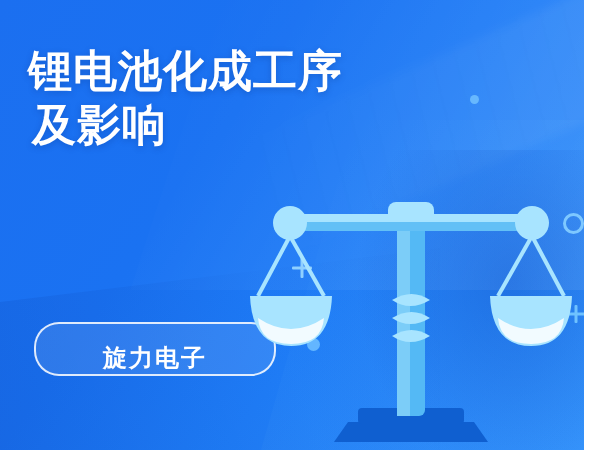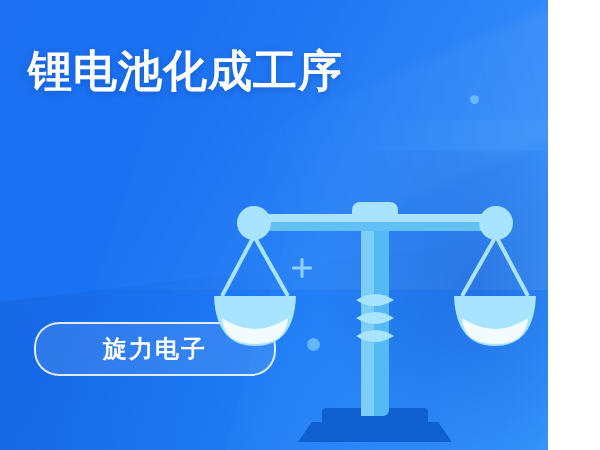--- a/index.html
+++ b/index.html
@@ -7,20 +7,21 @@
     padding: 0;
     background: #ffffff;
   }
   #banner {
     position: relative;
     width: 548px;
     height: 450px;
     overflow: hidden;
     background: #1677f5;
     font-family: "Liberation Sans", sans-serif;
+    padding-left: 36px;
   }
 
   
   .bg-base {
     position: absolute;
     inset: 0;
     background: linear-gradient(125deg, #1b6ff0 0%, #1a72f2 35%, #1f7df7 60%, #2b8bfa 100%);
   }
   
   .bg-wedge-1 {
@@ -117,21 +118,21 @@
   .brand-pill {
     position: absolute;
     left: 34px;
     top: 322px;
     width: 238px;
     height: 50px;
     border-radius: 25px;
     border: 2px solid rgba(255,255,255,0.85);
     background: rgba(255,255,255,0.10);
     display: flex;
-    align-items: center;
+    align-items: flex-end;
     justify-content: center;
   }
   .brand-pill span {
     color: #ffffff;
     font-size: 24px;
     font-weight: bold;
     letter-spacing: 2px;
   }
 
   
@@ -156,20 +157,21 @@
   <div class="bg-dark-lr"></div>
 
   <div class="plus" style="left:292px; top:258px; width:20px; height:20px;"></div>
   <div class="plus" style="left:567px; top:305px; width:18px; height:18px; color:#6fc2ff;"></div>
   <div class="dot" style="left:307px; top:338px; width:13px; height:13px;"></div>
   <div class="ring" style="left:563px; top:213px; width:15px; height:15px;"></div>
   <div class="dot" style="left:470px; top:95px; width:9px; height:9px; background:#74c3ff; opacity:.8;"></div>
 
   <div class="title-block">
     <div class="title-line l1">锂电池化成工序</div>
+    <div class="title-line l3">及影响</div>
   </div>
 
   <div class="brand-pill">
     <span>旋力电子</span>
   </div>
 
   <svg class="scales" viewBox="0 0 330 300">
 
     <path d="M88 292 L242 292 L228 272 L102 272 Z" fill="#0f5fd0"></path>
     <rect x="112" y="258" width="106" height="16" rx="4" fill="#0f5fd0"></rect>

